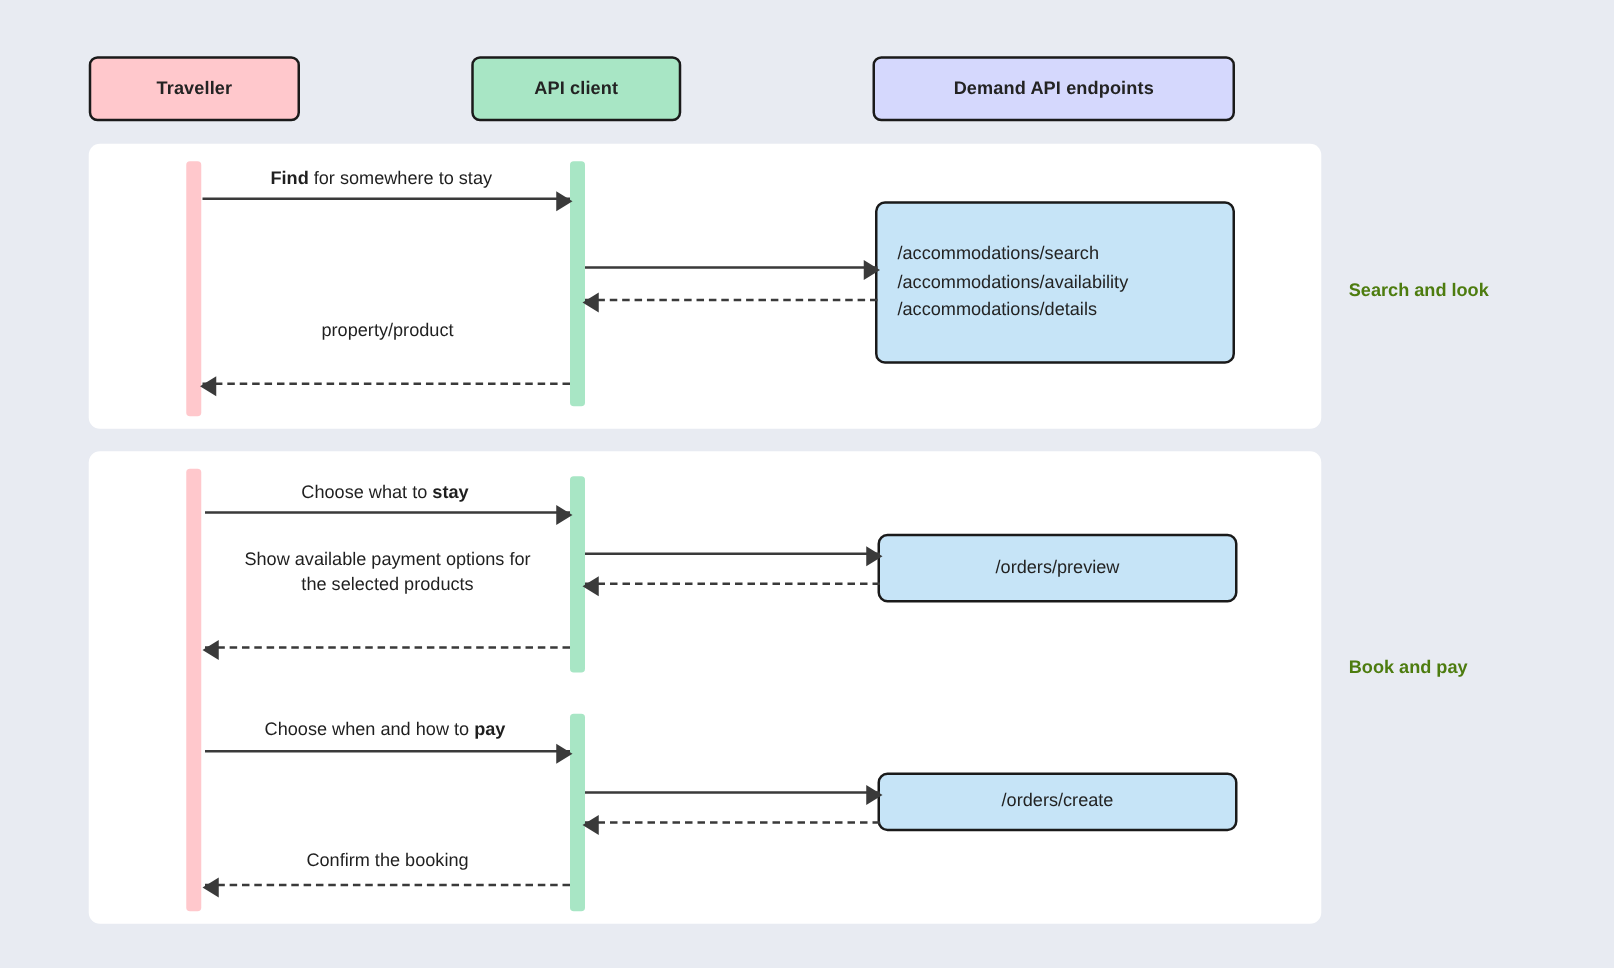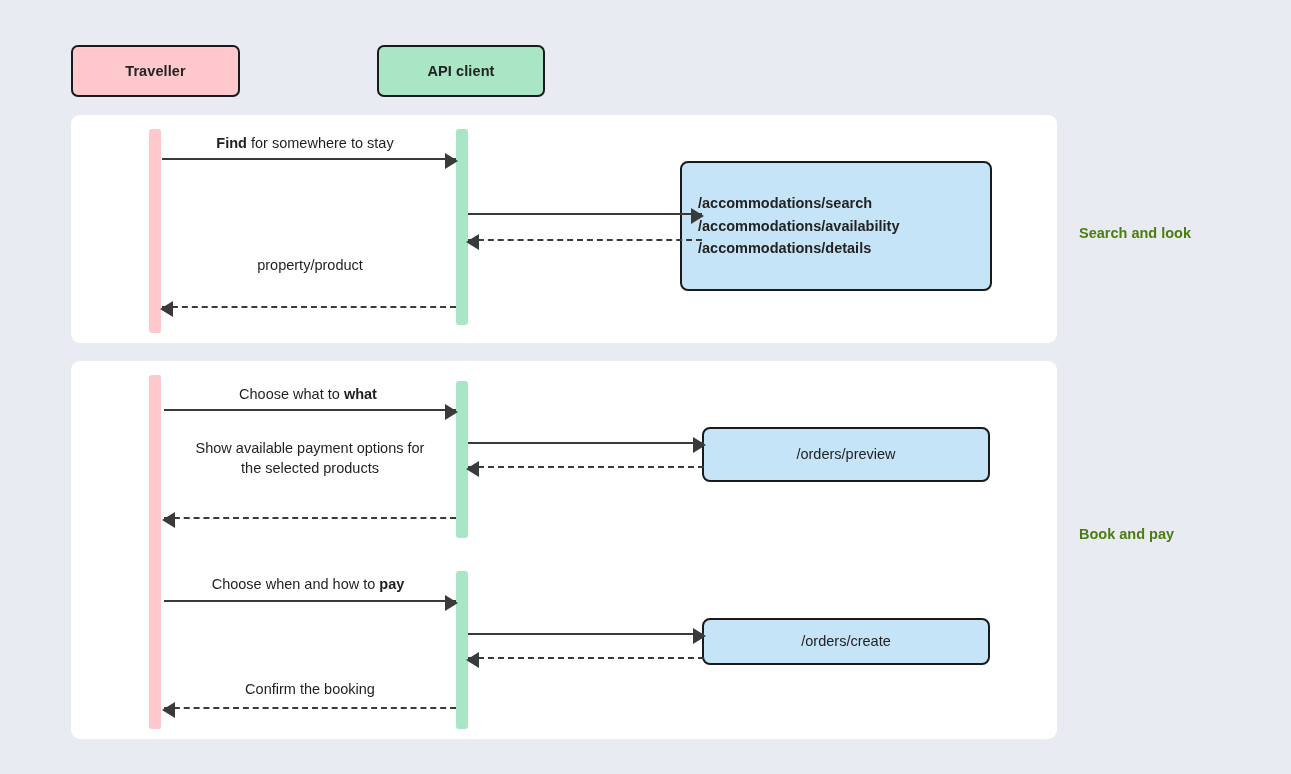--- a/index.html
+++ b/index.html
@@ -78,21 +78,21 @@
     display: flex;
     align-items: center;
     font-size: 14.5px;
     color: #232323;
     line-height: 1.55;
   }
   .endpoint-box.align-left   { justify-content: flex-start; padding-left: 16px; }
   .endpoint-box.align-center { justify-content: center; }
   .endpoint-box .ep-lines { white-space: pre-line; }
 
-  .ep-accommodations { left: 680px; top: 161px; width: 312px; height: 130px; font-weight: bold; }
+  .ep-accommodations { left: 700px; top: 161px; width: 288px; height: 130px; }
   .ep-preview        { left: 702px; top: 427px; width: 288px; height: 55px; }
   .ep-create         { left: 702px; top: 618px; width: 288px; height: 47px; text-align: right; }
 
   
   .arrow {
     position: absolute;
     height: 0;
     border-top: 2.4px solid #3a3a3a;
   }
   .arrow.dashed {
@@ -137,20 +137,23 @@
 <body>
 
 <div class="canvas">
 
   <div class="actor-box actor-traveller">
     <span>Traveller</span>
   </div>
   <div class="actor-box actor-apiclient">
     <span>API client</span>
   </div>
+  <div class="actor-box actor-endpoints">
+    <span>Demand API endpoints</span>
+  </div>
 
   <div class="panel panel-search"></div>
 
   <div class="lifeline lifeline-pink" style="left:149px; top:129px; height:204px;"></div>
   <div class="lifeline lifeline-green" style="left:456px; top:129px; height:196px;"></div>
 
   <div class="endpoint-box ep-accommodations align-left">
     <span class="ep-lines">/accommodations/search
 /accommodations/availability
 /accommodations/details</span>
@@ -187,21 +190,21 @@
   <div class="lifeline lifeline-green" style="left:456px; top:571px; height:158px;"></div>
 
   <div class="endpoint-box ep-preview align-center">
     <span class="ep-lines">/orders/preview</span>
   </div>
   <div class="endpoint-box ep-create align-center">
     <span class="ep-lines">/orders/create</span>
   </div>
 
   <div class="arrow-label" style="left:160px; top:385px; width:296px;">
-    <span>Choose what to </span><b>what</b>
+    <span>Choose what to </span><b>stay</b>
   </div>
   <div class="arrow" style="left:164px; top:409px; width:292px;">
     <span class="head right"></span>
   </div>
 
   <div class="arrow" style="left:468px; top:442px; width:236px;">
     <span class="head right"></span>
   </div>
 
   <div class="arrow dashed" style="left:468px; top:466px; width:236px;">

